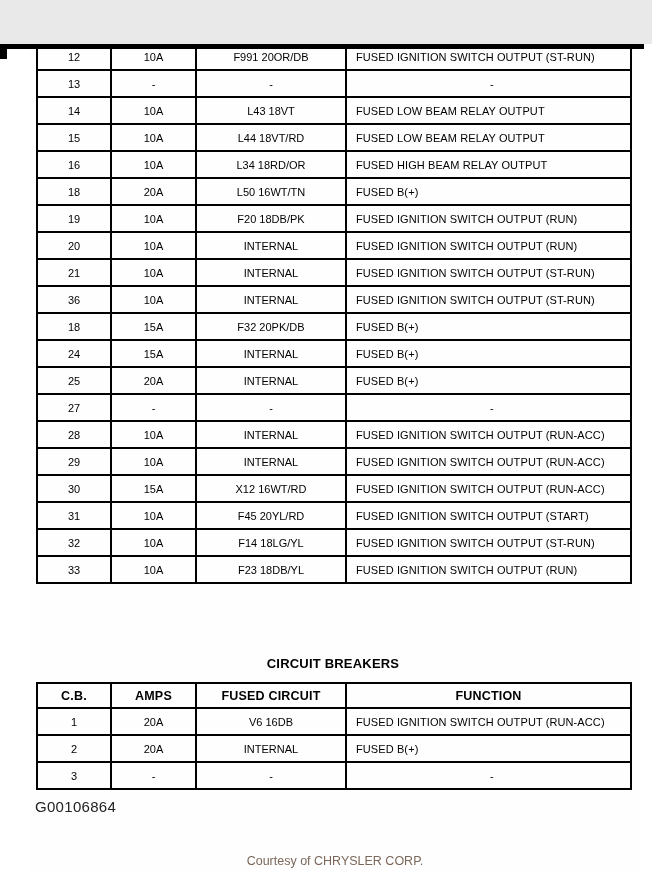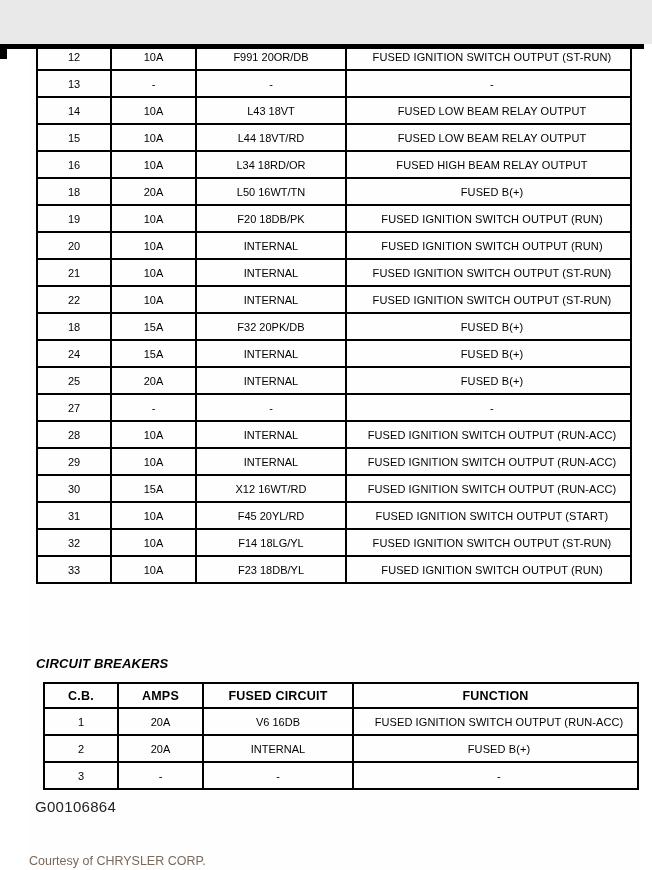--- a/index.html
+++ b/index.html
@@ -32,49 +32,49 @@
   .fuse-table td, .cb-table td, .cb-table th {
     border: 2px solid #000;
     font-size: 11px;
     text-align: center;
     vertical-align: middle;
     padding: 0 2px;
     overflow: hidden;
     white-space: nowrap;
   }
   .fuse-table tbody tr, .cb-table tbody tr { height: 27px; }
-  td.c-func { text-align: center; padding-left: 9px; letter-spacing: 0.1px; }
+  td.c-func { text-align: left; padding-left: 9px; letter-spacing: 0.1px; }
   .cb-title {
     position: absolute;
     left: 7px; top: 612px; width: 594px;
+    text-align: center;
     font-weight: bold;
     font-size: 13px;
     letter-spacing: 0.2px;
-    font-style: italic;
   }
   .cb-table {
     position: absolute;
-    left: 14px; top: 638px;
+    left: 7px; top: 638px;
     width: 594px;
     border: 2px solid #000;
     padding-left: 12px;
   }
   .cb-table thead tr { height: 25px; }
   .cb-table th { font-size: 12.5px; font-weight: bold; letter-spacing: 0.2px; }
   .figure-id {
     position: absolute;
     left: 6px; top: 754px;
     font-size: 15px;
     color: #222;
     letter-spacing: 0.3px;
   }
   .caption {
     position: absolute;
     left: 0; top: 810px; width: 612px;
-    text-align: left;
+    text-align: center;
     font-size: 12.5px;
     color: #7c685a;
   }
   .bar-top    { position: absolute; left: 0; top: 0;     width: 644px; height: 5px; background: #000; }
   .bar-left   { position: absolute; left: 0; top: 0;     width: 7px;   height: 15px; background: #000; }
   .bar-bottom { position: absolute; left: 0; top: 842px; width: 652px; height: 8px; background: #0a0a0a; }
 </style>
 </head>
 <body>
 
@@ -148,21 +148,21 @@
           </tr>
 
           <tr>
             <td class="c-num">21</td>
             <td class="c-amps">10A</td>
             <td class="c-circ">INTERNAL</td>
             <td class="c-func">FUSED IGNITION SWITCH OUTPUT (ST-RUN)</td>
           </tr>
 
           <tr>
-            <td class="c-num">22</td>
+            <td class="c-num">36</td>
             <td class="c-amps">10A</td>
             <td class="c-circ">INTERNAL</td>
             <td class="c-func">FUSED IGNITION SWITCH OUTPUT (ST-RUN)</td>
           </tr>
 
           <tr>
             <td class="c-num">18</td>
             <td class="c-amps">15A</td>
             <td class="c-circ">F32 20PK/DB</td>
             <td class="c-func">FUSED B(+)</td>

